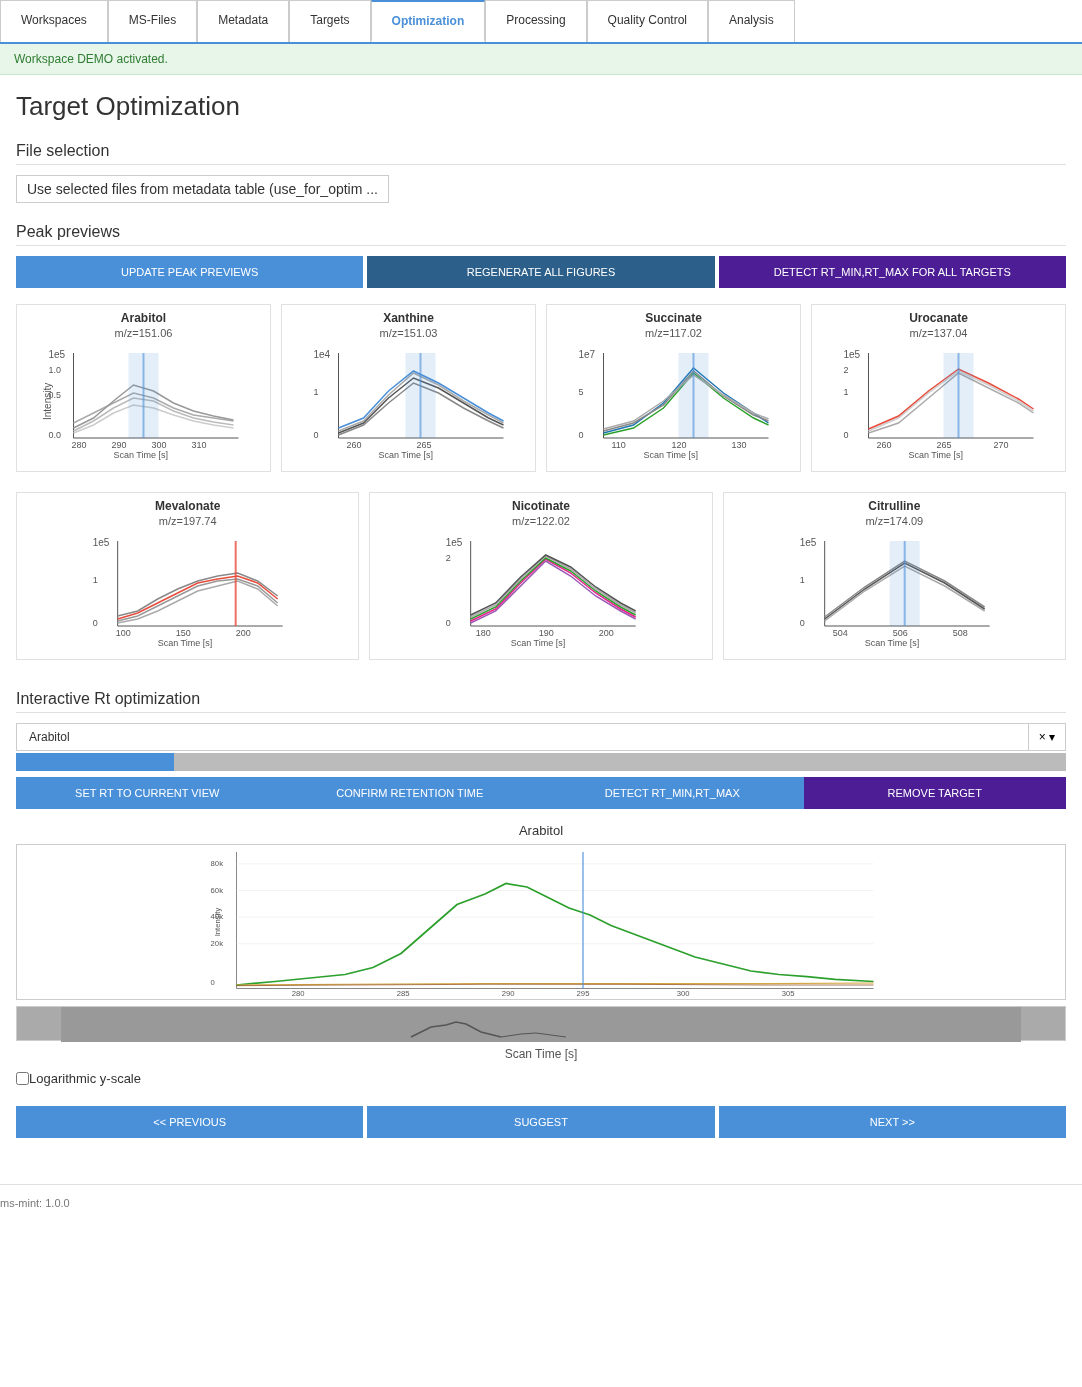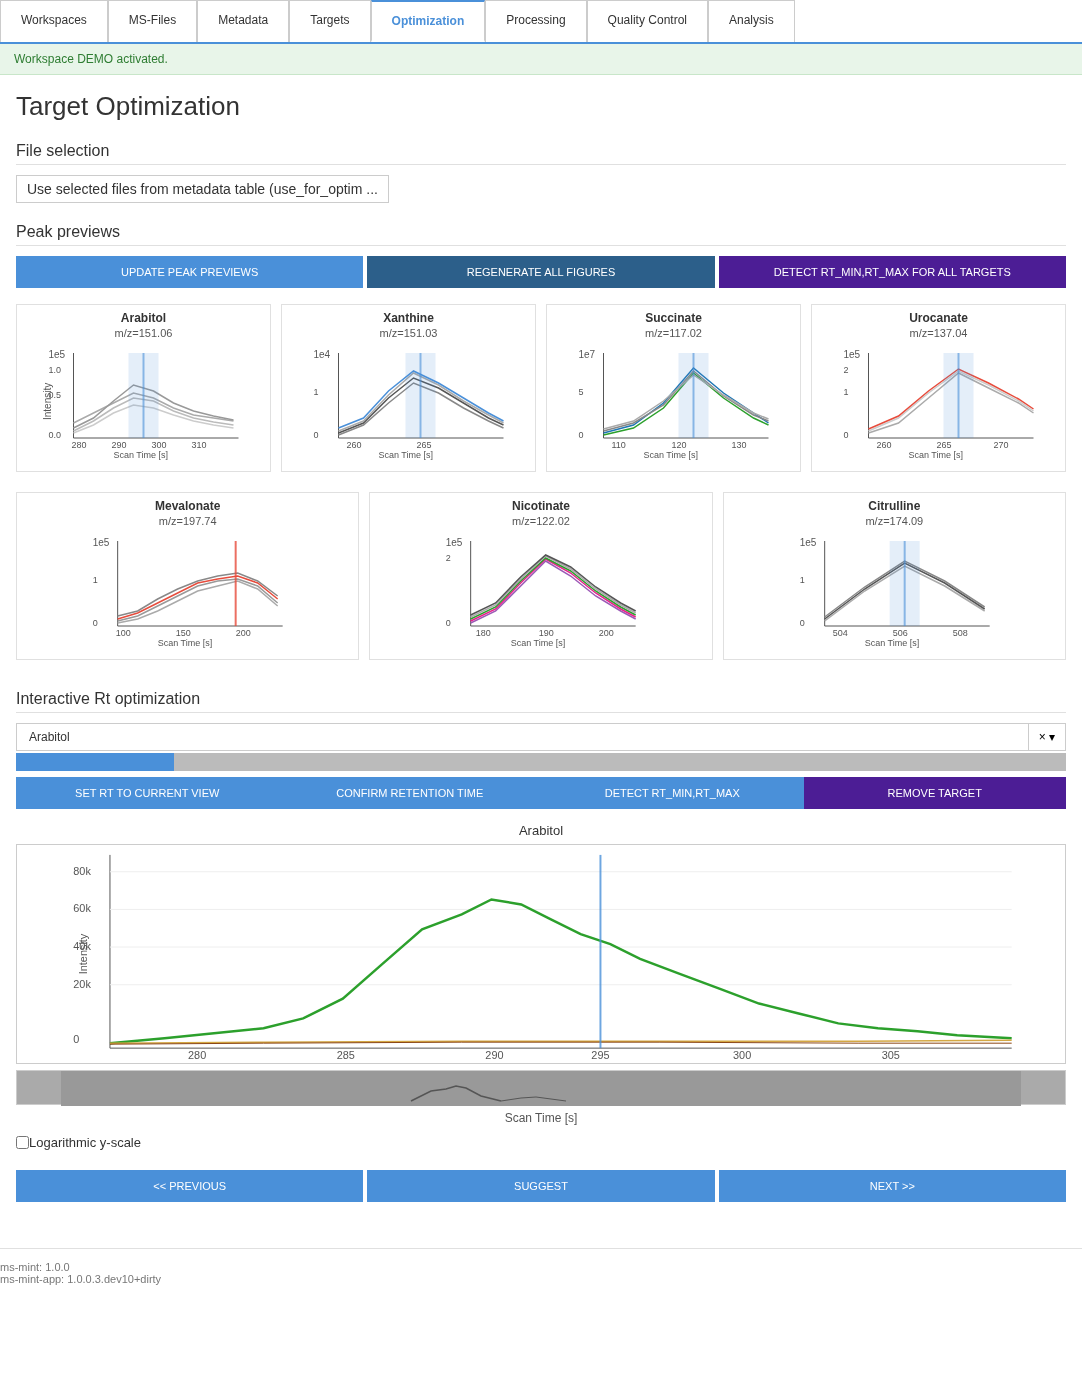--- a/index.html
+++ b/index.html
@@ -181,21 +181,21 @@
 
     .rt-chart-title {
       text-align: center;
       font-size: 13px;
       margin-bottom: 6px;
     }
 
     .rt-chart-area {
       border: 1px solid #ccc;
       position: relative;
-      height: 220px;
+      height: 156px;
       margin-bottom: 6px;
       background: #fff;
       overflow: hidden;
     }
 
     .rt-minimap {
       border: 1px solid #ccc;
       height: 35px;
       background: #aaa;
       margin-bottom: 6px;
@@ -523,14 +523,13 @@
       <button class="btn btn-blue">&lt;&lt; PREVIOUS</button>
       <button class="btn btn-blue">SUGGEST</button>
       <button class="btn btn-blue">NEXT &gt;&gt;</button>
     </div>
   </div>
 
 </div>
 
 <div class="footer">
   <div>ms-mint: 1.0.0</div>
-  <div>ms-mint-app: 1.0.0.3.dev10+dirty</div>
 </div>
 
 </body></html>

